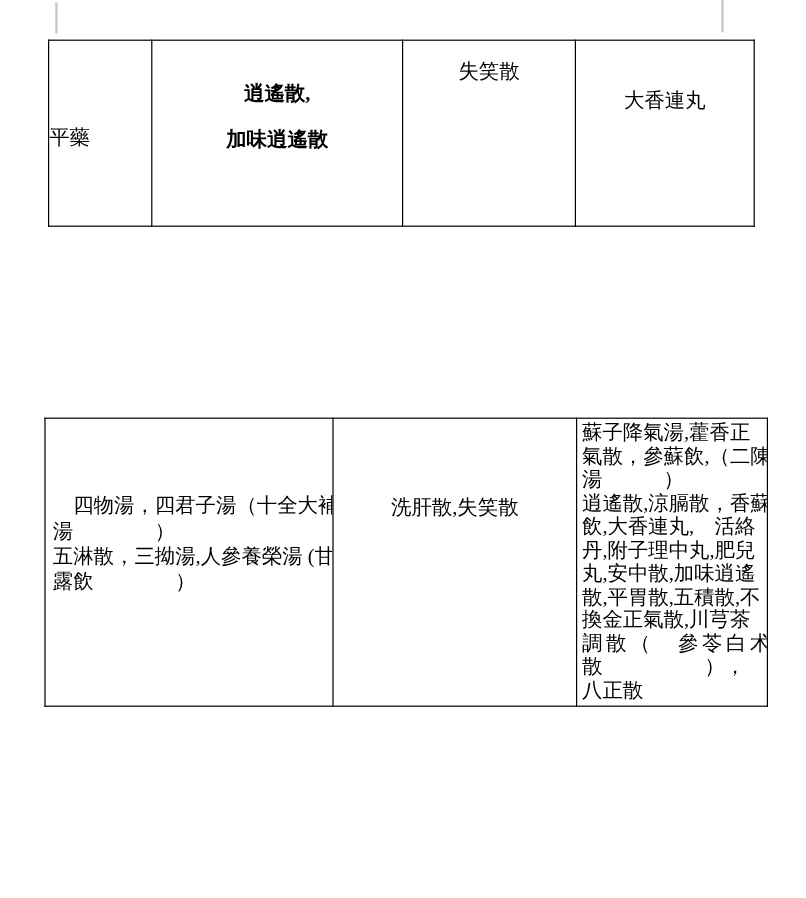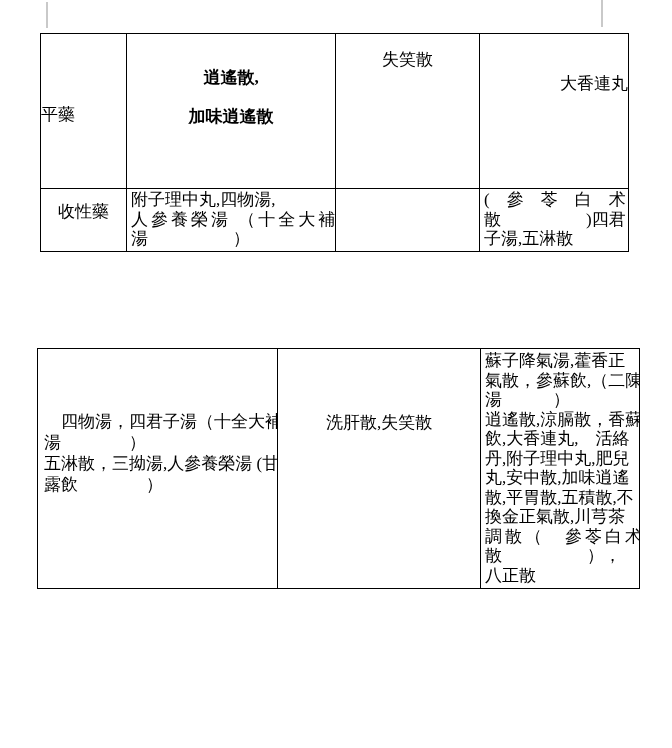--- a/index.html
+++ b/index.html
@@ -26,21 +26,21 @@
   }
   .line { white-space: pre; }
 
   
   .t1 { left: 40px; top: 33px; width: 588px; }
   .t1 .r1 td { height: 155px; }
   .t1 .r2 td { height: 63px; }
   .t1 .r1 .c1 { text-align: left; padding-top: 71px; }
   .t1 .r1 .c2 { text-align: center; padding-top: 34px; font-weight: bold; }
   .t1 .r1 .c3 { text-align: center; padding-top: 16px; }
-  .t1 .r1 .c4 { text-align: right; padding-top: 40px; }
+  .t1 .r1 .c4 { text-align: center; padding-top: 40px; }
   .t1 .r2 .c1 { text-align: center; padding-top: 13px; }
   .t1 .r2 .c2 { padding: 1px 2px 0 4px; }
   .t1 .r2 .c4 { padding: 1px 2px 0 4px; }
 
   
   .t2 { left: 37px; top: 348px; width: 602px; }
   .t2 tr.title td { height: 41px; text-align: center; font-weight: bold; padding-top: 4px; }
   .t2 tr.hdr td { height: 81px; text-align: center; padding-top: 17px; }
   .t2 tr.bodyrow td { height: 240px; }
   .t2 tr.bodyrow .c1 { padding: 62px 4px 0 6px; line-height: 21px; }
@@ -65,34 +65,20 @@
     <tbody>
       <tr class="r1">
         <td class="c1">平藥</td>
         <td class="c2">
             <div class="line">逍遙散,</div>
             <div class="line">&nbsp;</div>
             <div class="line">加味逍遙散</div>
           </td>
         <td class="c3">失笑散</td>
         <td class="c4">大香連丸</td>
-      </tr>
-      <tr class="r2">
-        <td class="c1">收性藥</td>
-        <td class="c2">
-            <div class="line">附子理中丸,四物湯,</div>
-            <div class="line" style="letter-spacing: 3px;">人參養榮湯 （十全大補</div>
-            <div class="line">湯　　　　　）</div>
-          </td>
-        <td class="c3"></td>
-        <td class="c4">
-            <div class="line">(　參　苓　白　术</div>
-            <div class="line">散　　　　　)四君</div>
-            <div class="line">子湯,五淋散</div>
-          </td>
       </tr>
     </tbody>
   </table>
 
   <table class="t2">
     <colgroup>
       <col style="width:240px">
         <col style="width:203px">
         <col style="width:159px">
     </colgroup>

